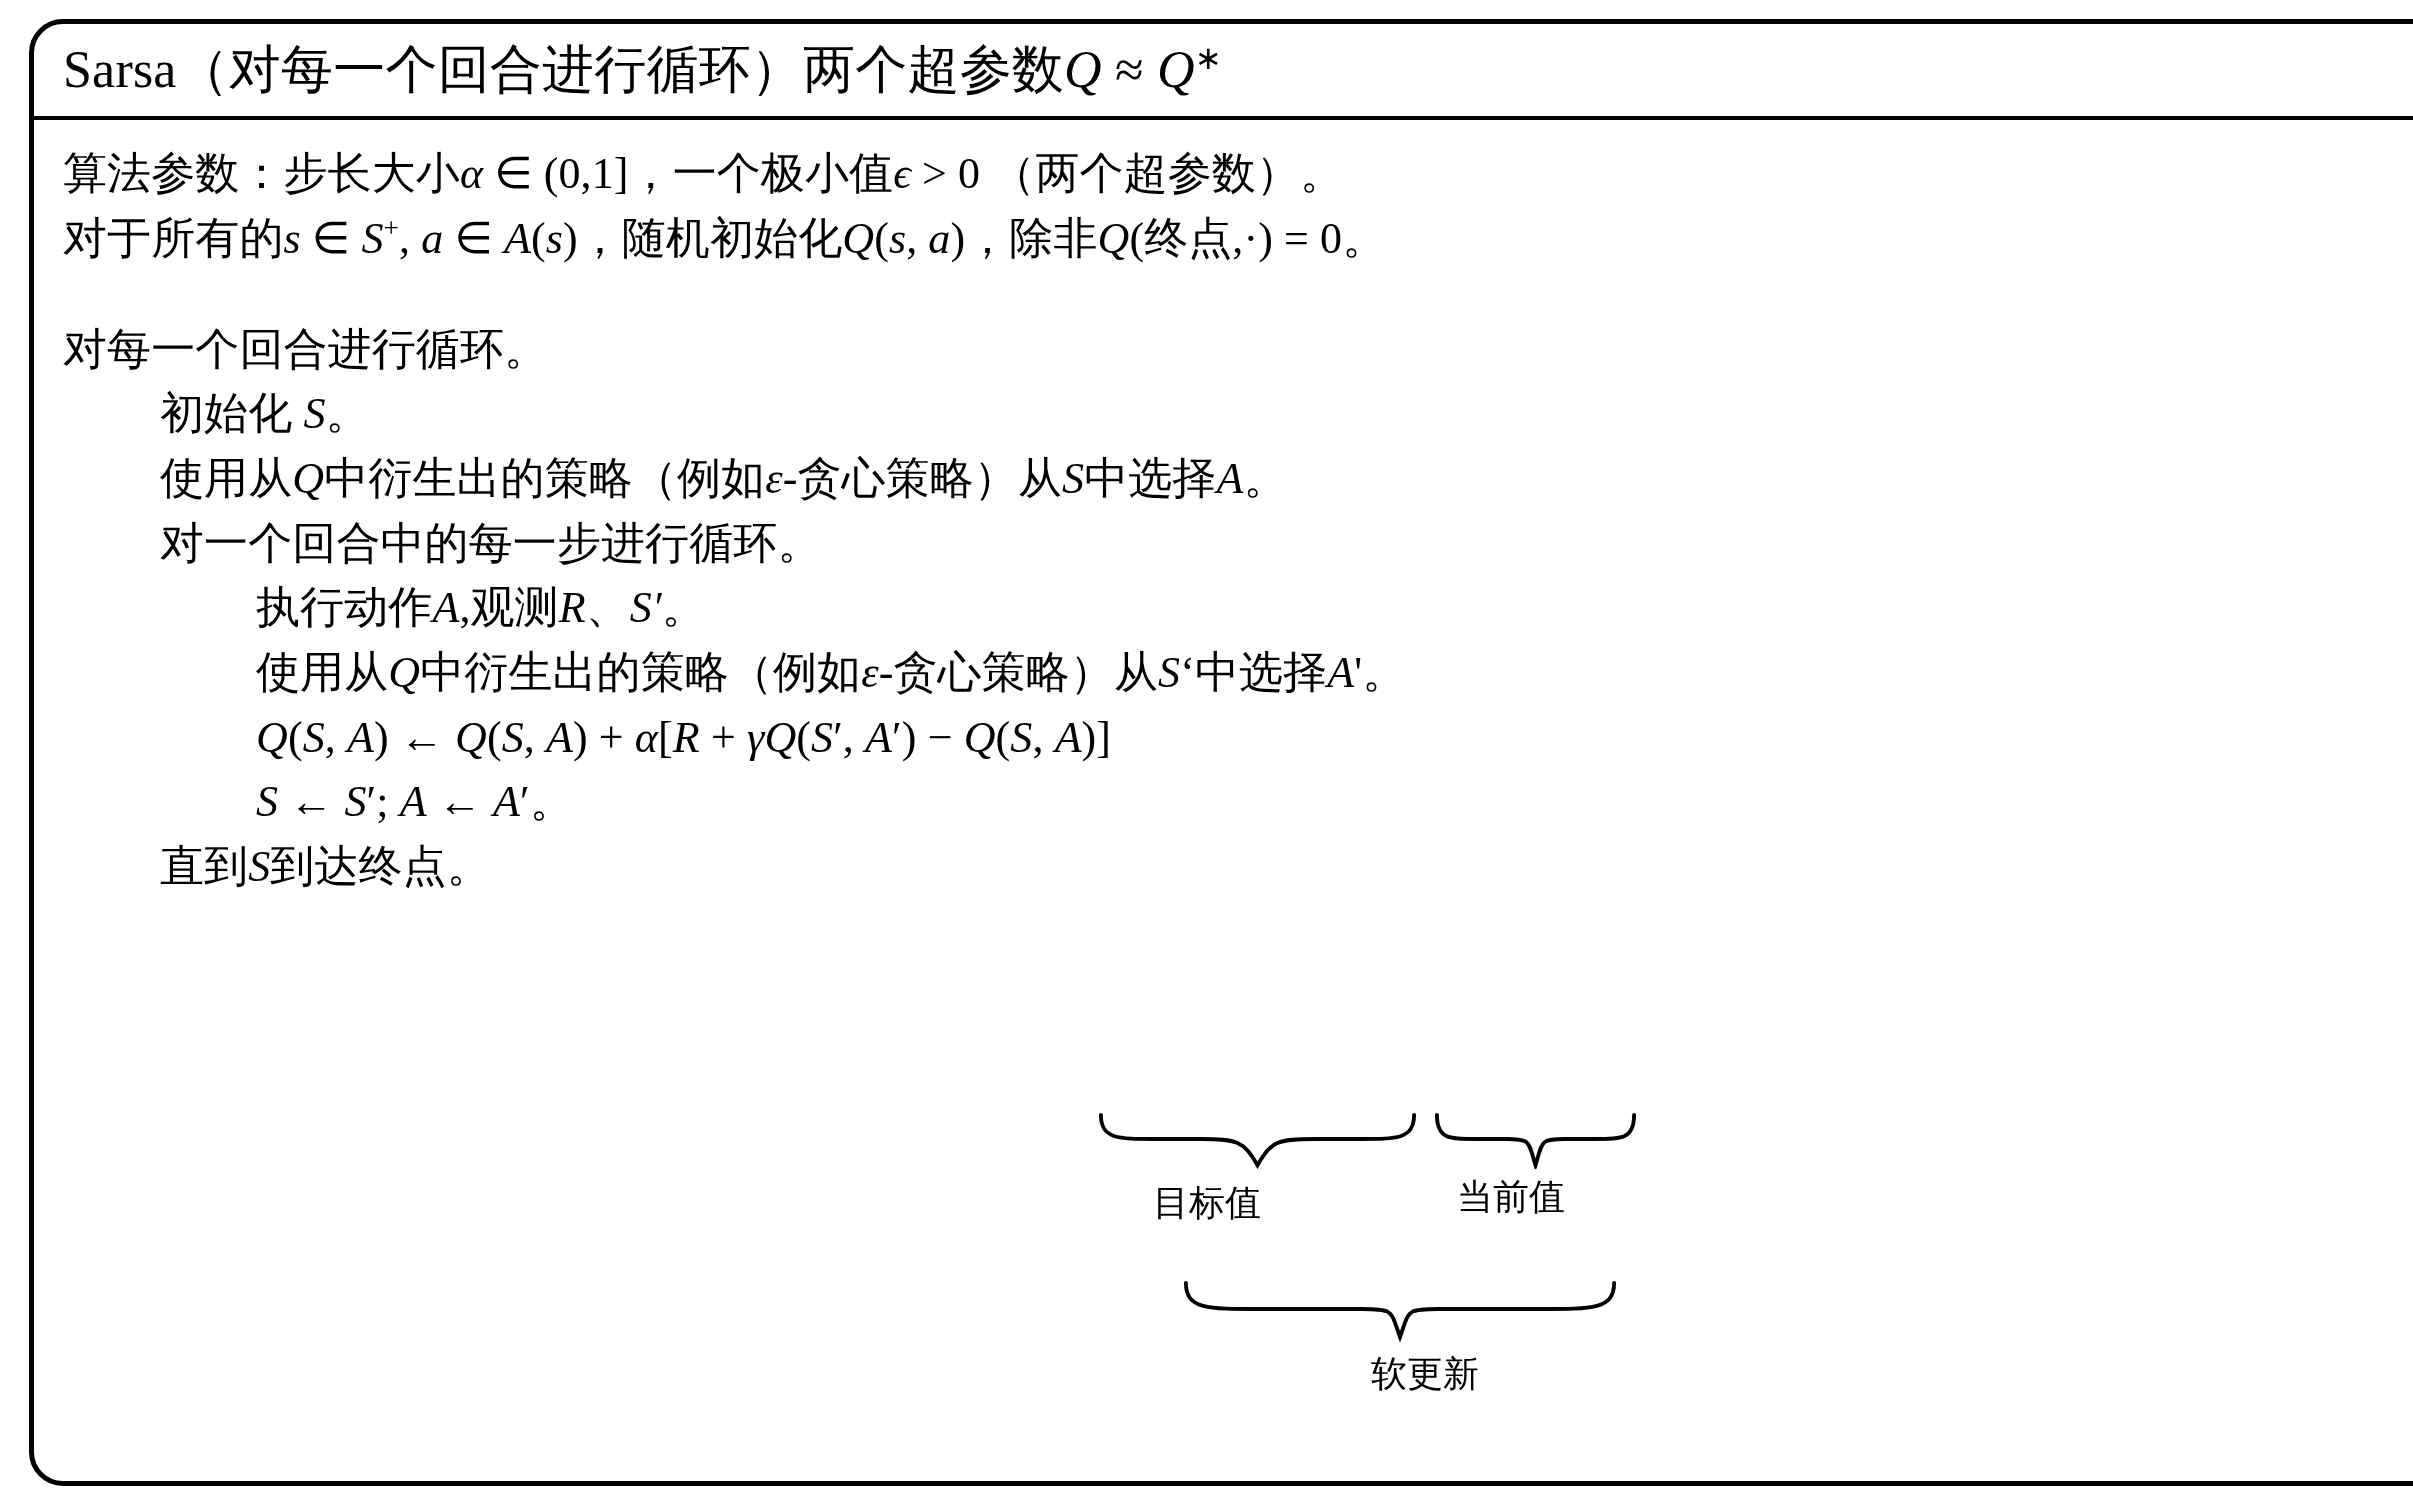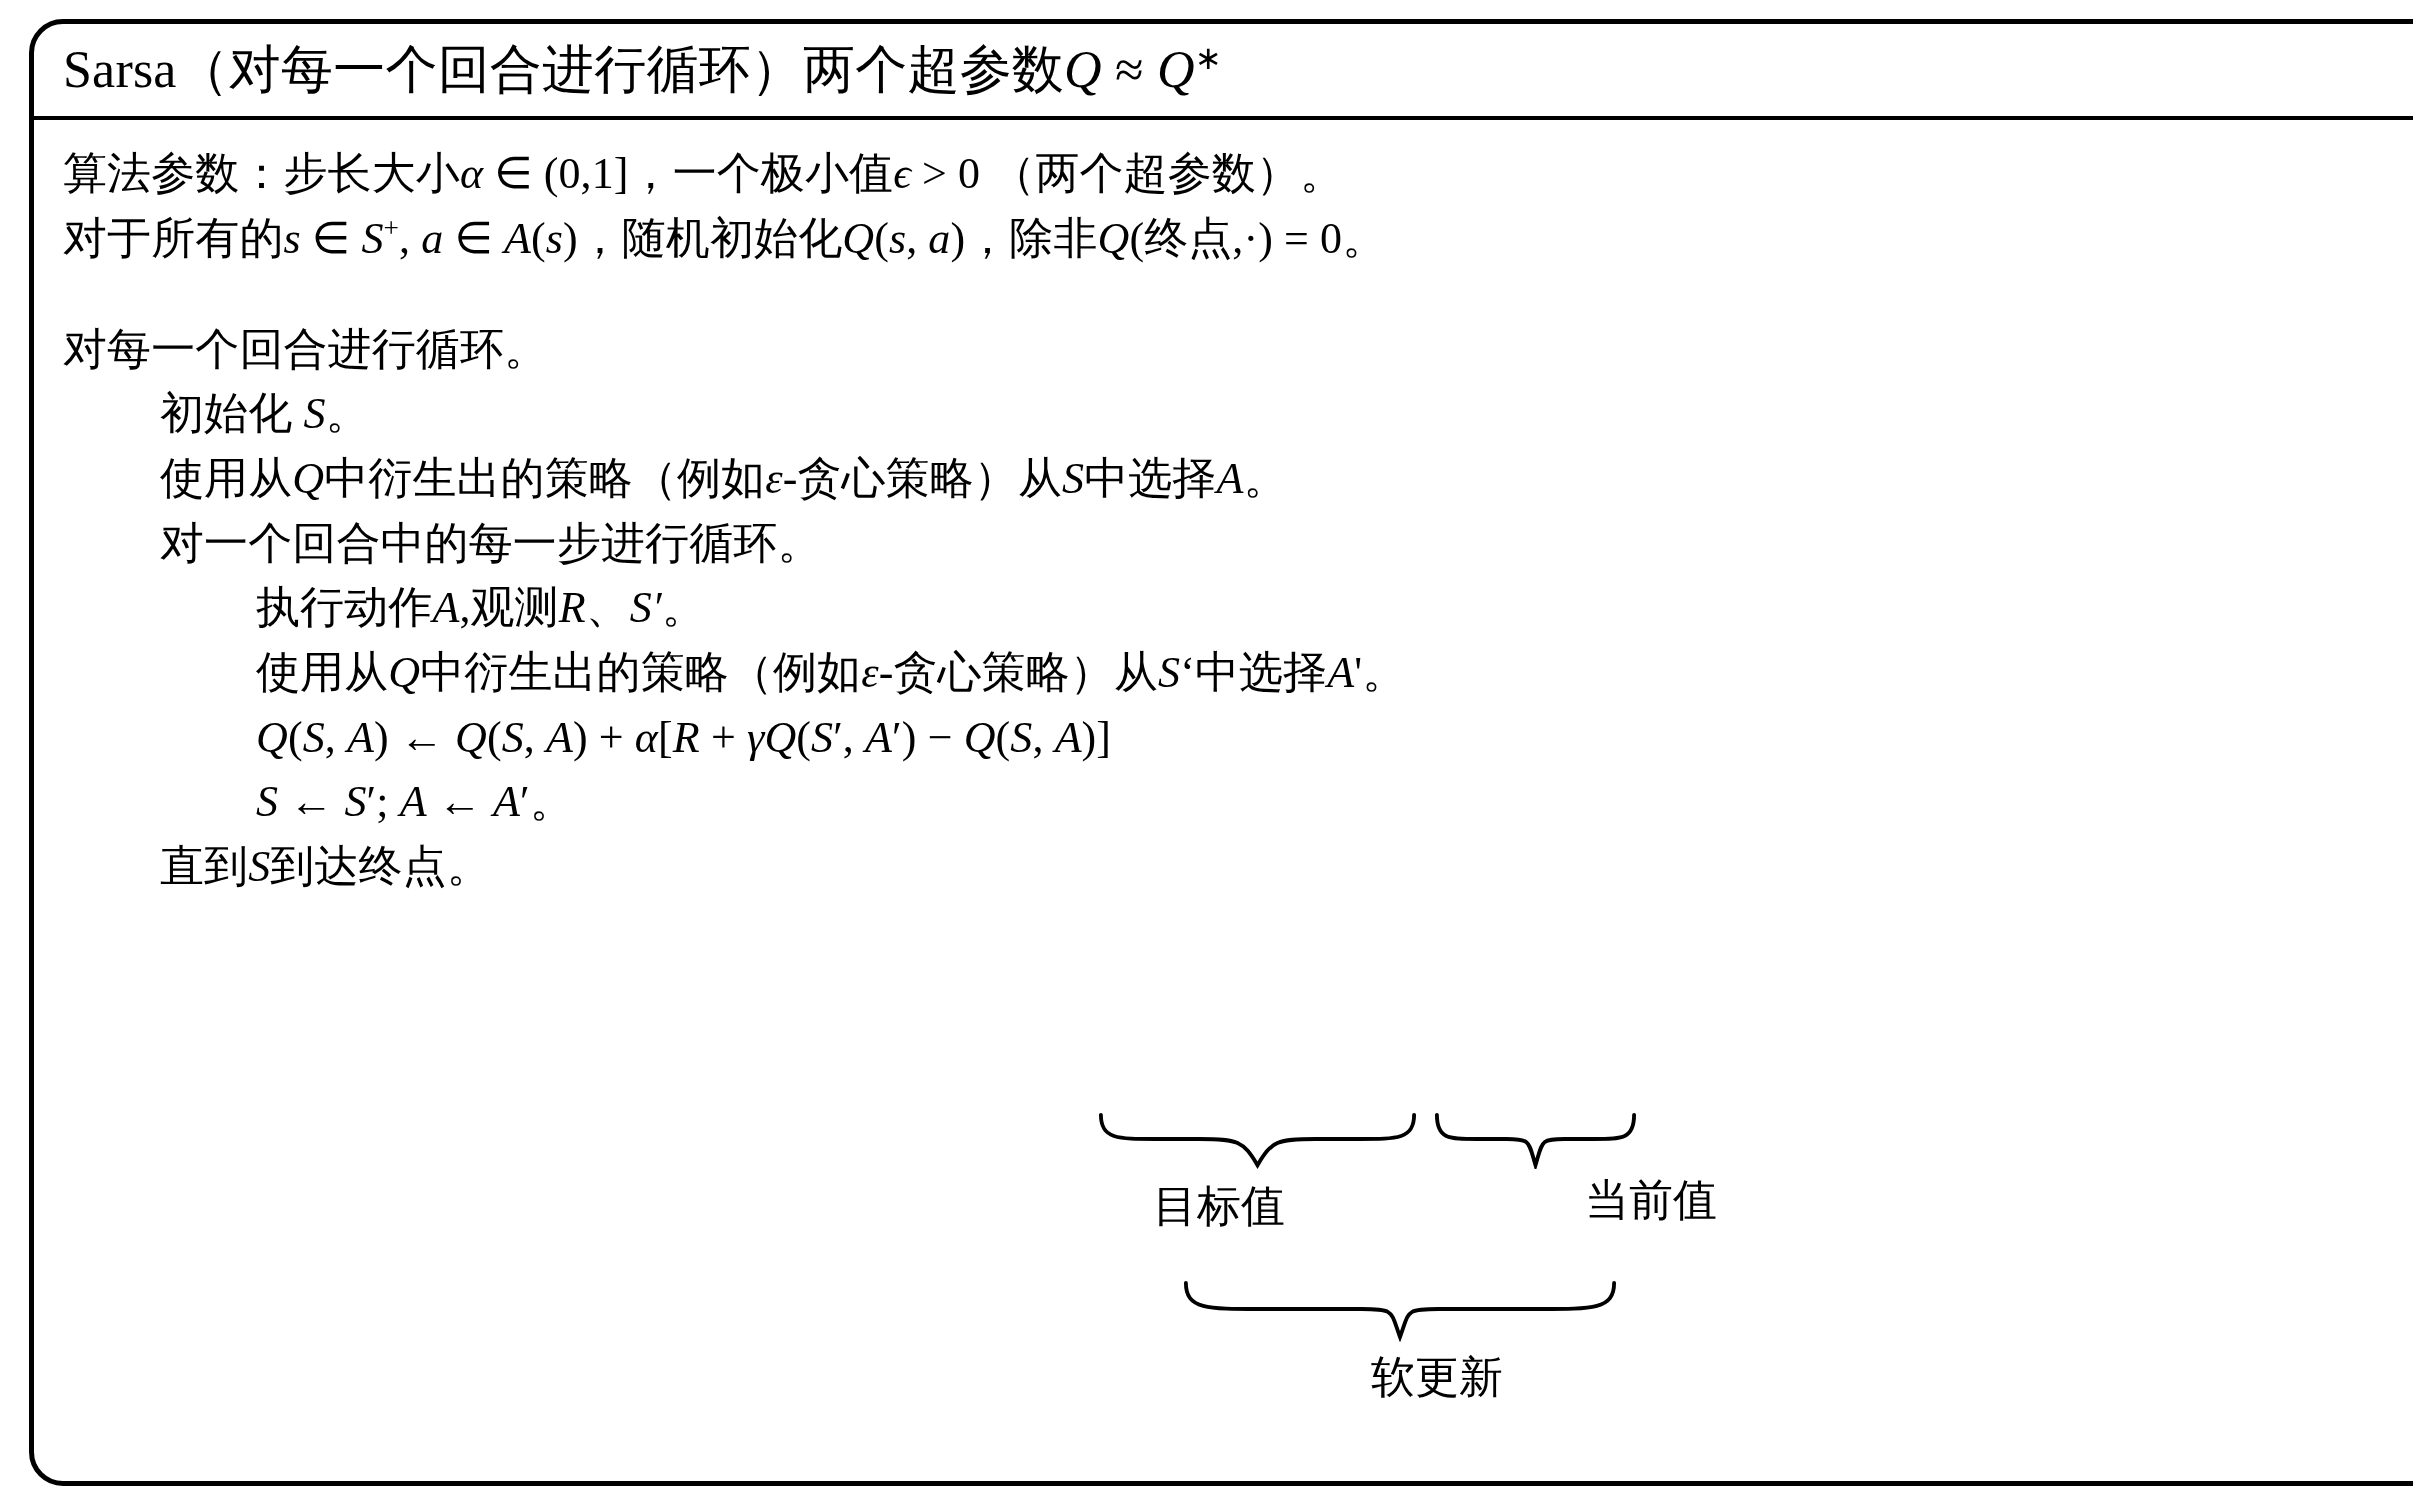--- a/index.html
+++ b/index.html
@@ -80,21 +80,21 @@
     top: 0;
     width: 100%;
     height: 100%;
     pointer-events: none;
   }
   .brace {
     position: absolute;
   }
   .annot-label {
     position: absolute;
-    font-size: 44px;
+    font-size: 36px;
     white-space: nowrap;
     line-height: 1;
   }
 </style>
 </head>
 <body>
 
 <div class="page">
 
   <div class="algo-box">
@@ -164,21 +164,21 @@
       <svg class="brace" style="left:1400px; top:1087px;" width="203" height="58" viewBox="0 0 420 120">
         <path d="M6 8 C6 58, 30 58, 90 58 L150 58 C200 58, 195 62, 210 112 C225 62, 220 58, 270 58 L330 58 C390 58, 414 58, 414 8" fill="none" stroke="#000000" stroke-width="8" stroke-linecap="round"></path>
       </svg>
 
       <svg class="brace" style="left:1149px; top:1255px;" width="434" height="63" viewBox="0 0 900 130">
         <path d="M6 8 C6 62, 50 62, 160 62 L370 62 C440 62, 430 66, 450 120 C470 66, 460 62, 530 62 L740 62 C850 62, 894 62, 894 8" fill="none" stroke="#000000" stroke-width="8" stroke-linecap="round"></path>
       </svg>
 
       <div class="annot-label" style="left:1119px; top:1161px;">目标值</div>
 
-      <div class="annot-label" style="left:1551px; top:1155px;">当前值</div>
+      <div class="annot-label" style="left:1423px; top:1155px;">当前值</div>
 
       <div class="annot-label" style="left:1337px; top:1332px;">软更新</div>
 
     </div>
 
   </div>
 
 </div>
 
 

